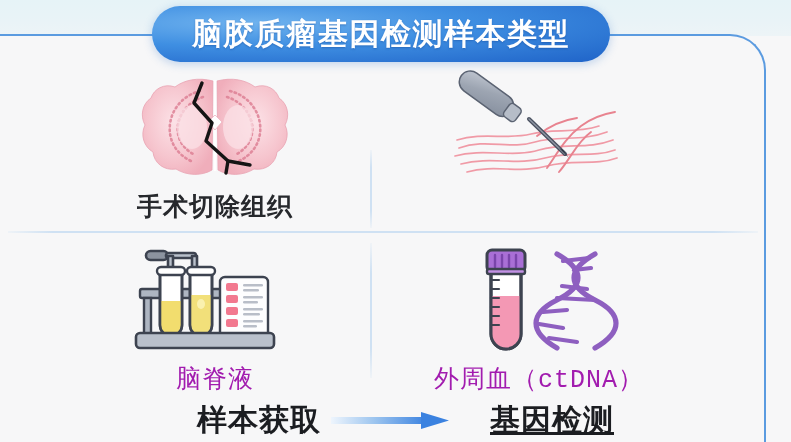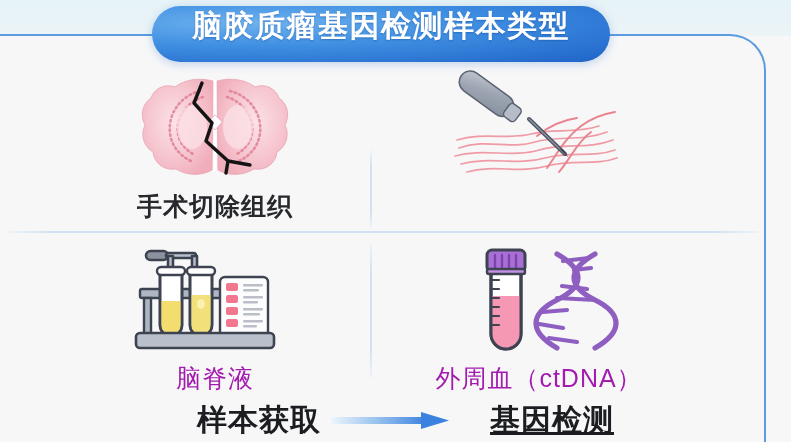--- a/index.html
+++ b/index.html
@@ -48,21 +48,21 @@
   .title-pill {
     position: absolute;
     left: 152px;
     top: 6px;
     width: 458px;
     height: 56px;
     border-radius: 28px;
     background: radial-gradient(ellipse at 22% 30%, #6fb2ee 0%, #3f8fe2 42%, #1f63c8 100%);
     box-shadow: 0 2px 10px rgba(40,110,200,0.28);
     display: flex;
-    align-items: flex-start;
+    align-items: center;
     justify-content: center;
     z-index: 5;
   }
   .title-text {
     color: #ffffff;
     font-size: 30px;
     font-weight: bold;
     letter-spacing: 1.5px;
     text-shadow: 0 1px 2px rgba(20,70,150,0.45);
     white-space: nowrap;
@@ -98,20 +98,21 @@
     display: flex;
     align-items: center;
     justify-content: center;
   }
   .cell-label {
     font-size: 25px;
     font-weight: bold;
     color: #26282c;
     letter-spacing: 1px;
     white-space: nowrap;
+    font-family: Liberation Mono, monospace;
   }
   .cell-label.light { font-weight: normal; color: #a21caf; }
 
   #cell-surgery  { left: 60px;  top: 74px; width: 310px; }
   #cell-biopsy   { left: 380px; top: 74px; width: 310px; }
   #cell-csf      { left: 60px;  top: 248px; width: 310px; }
   #cell-blood    { left: 384px; top: 248px; width: 310px; }
 
   #cell-surgery .cell-art, #cell-biopsy .cell-art { height: 106px; }
   #cell-csf .cell-art, #cell-blood .cell-art { height: 106px; }

